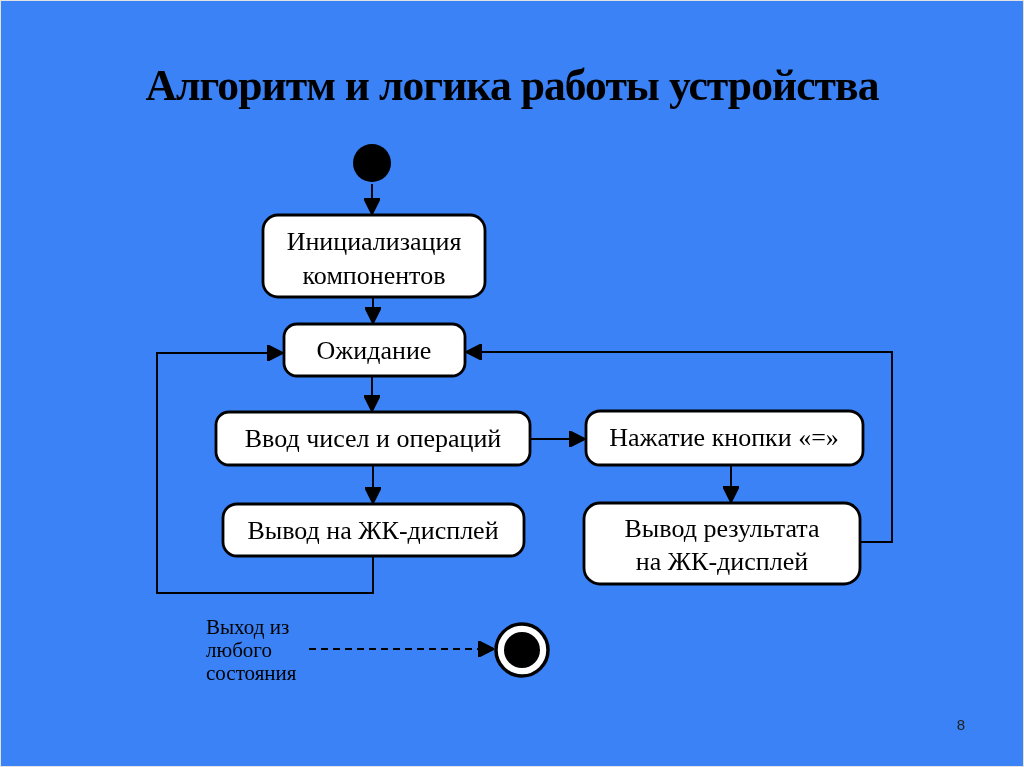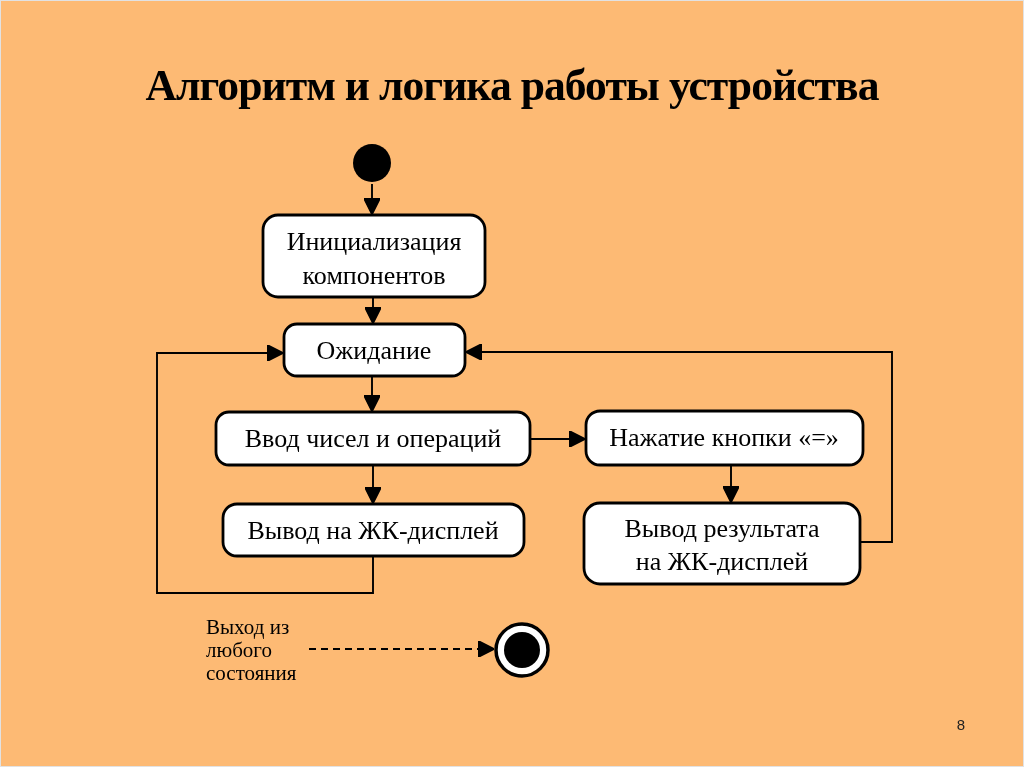--- a/index.html
+++ b/index.html
@@ -4,21 +4,21 @@
 <style>
   html, body {
     margin: 0;
     padding: 0;
     background: #f4f4f4;
   }
   .slide {
     position: relative;
     width: 1022px;
     height: 765px;
-    background: #fdba74;
+    background: #3b82f6;
     border: 1px solid #e2e2e2;
     overflow: hidden;
     font-family: "Liberation Serif", serif;
   }
   .slide-title {
     position: absolute;
     top: 58px;
     left: 0;
     width: 100%;
     margin: 0;

